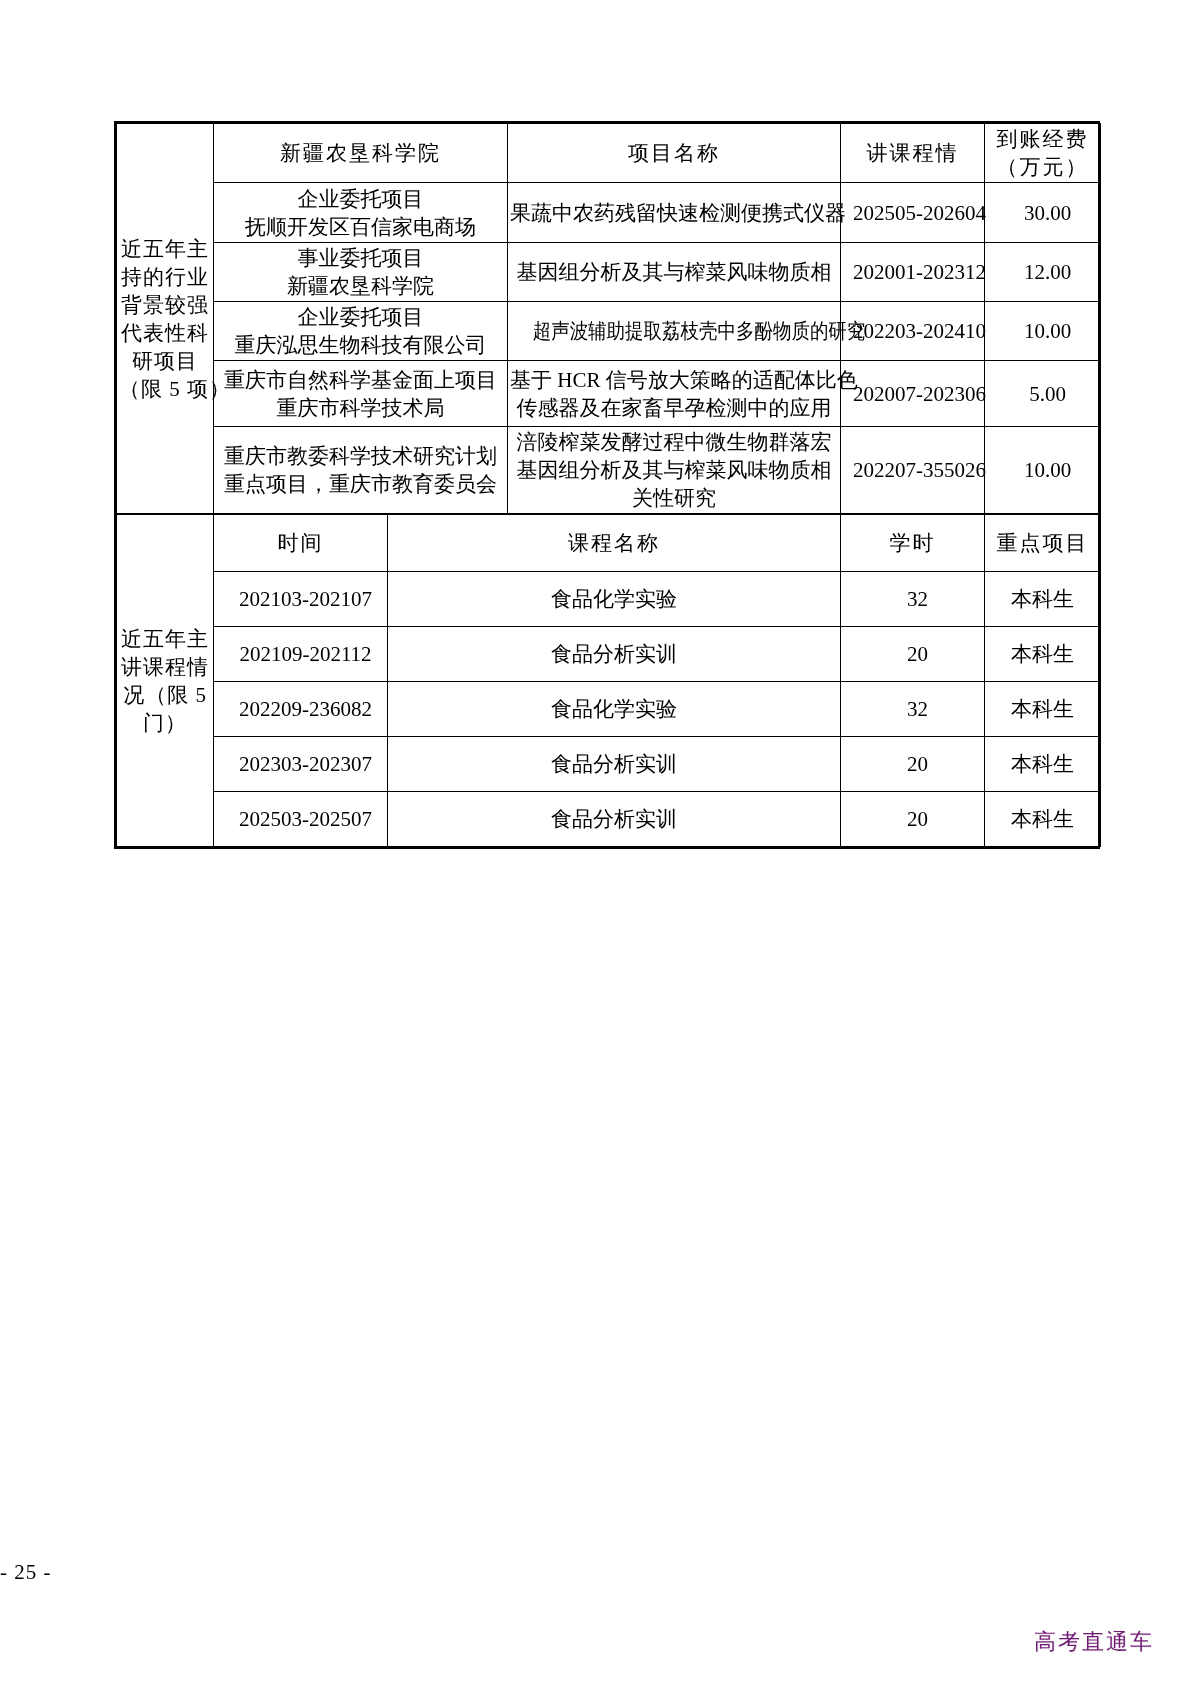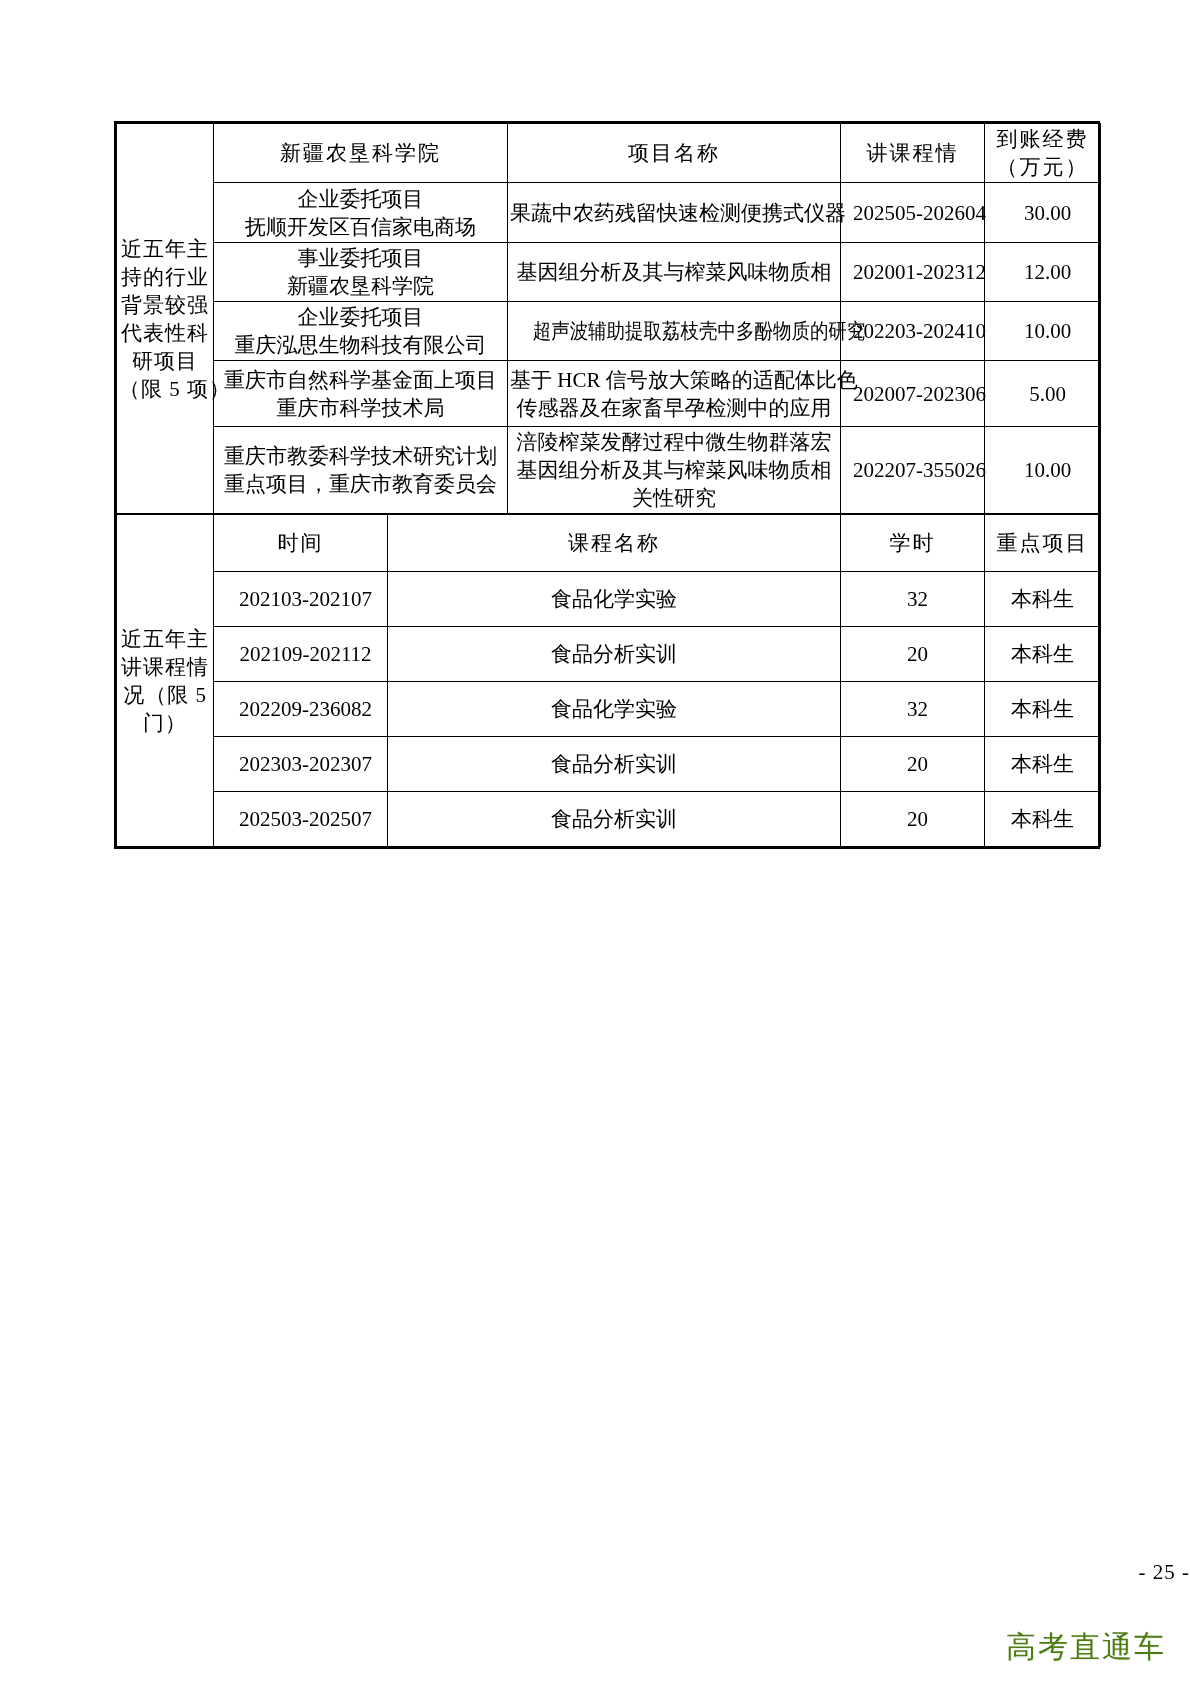--- a/index.html
+++ b/index.html
@@ -44,29 +44,29 @@
   }
   tr.h58{height:58px;}
   tr.h60{height:60px;}
   tr.h57{height:57px;}
   tr.h66{height:66px;}
   tr.h81{height:81px;}
   tr.h55{height:55px;}
   .page-number{
     position:absolute;
     top:1560px;left:0;width:100%;
-    text-align:right;
+    text-align:left;
     font-size:21px;
     letter-spacing:1px;
   }
   .watermark{
     position:absolute;
-    top:1627px;right:24px;
-    font-size:30px;
-    color:#4d7c0f;
+    top:1627px;right:36px;
+    font-size:22px;
+    color:#701a75;
     letter-spacing:2px;
     font-family:"Liberation Sans","DejaVu Sans",sans-serif;
     text-shadow:1px 1px 0 #efefef;
   }
 </style>
 </head>
 <body>
 
 <div class="sheet">
 

